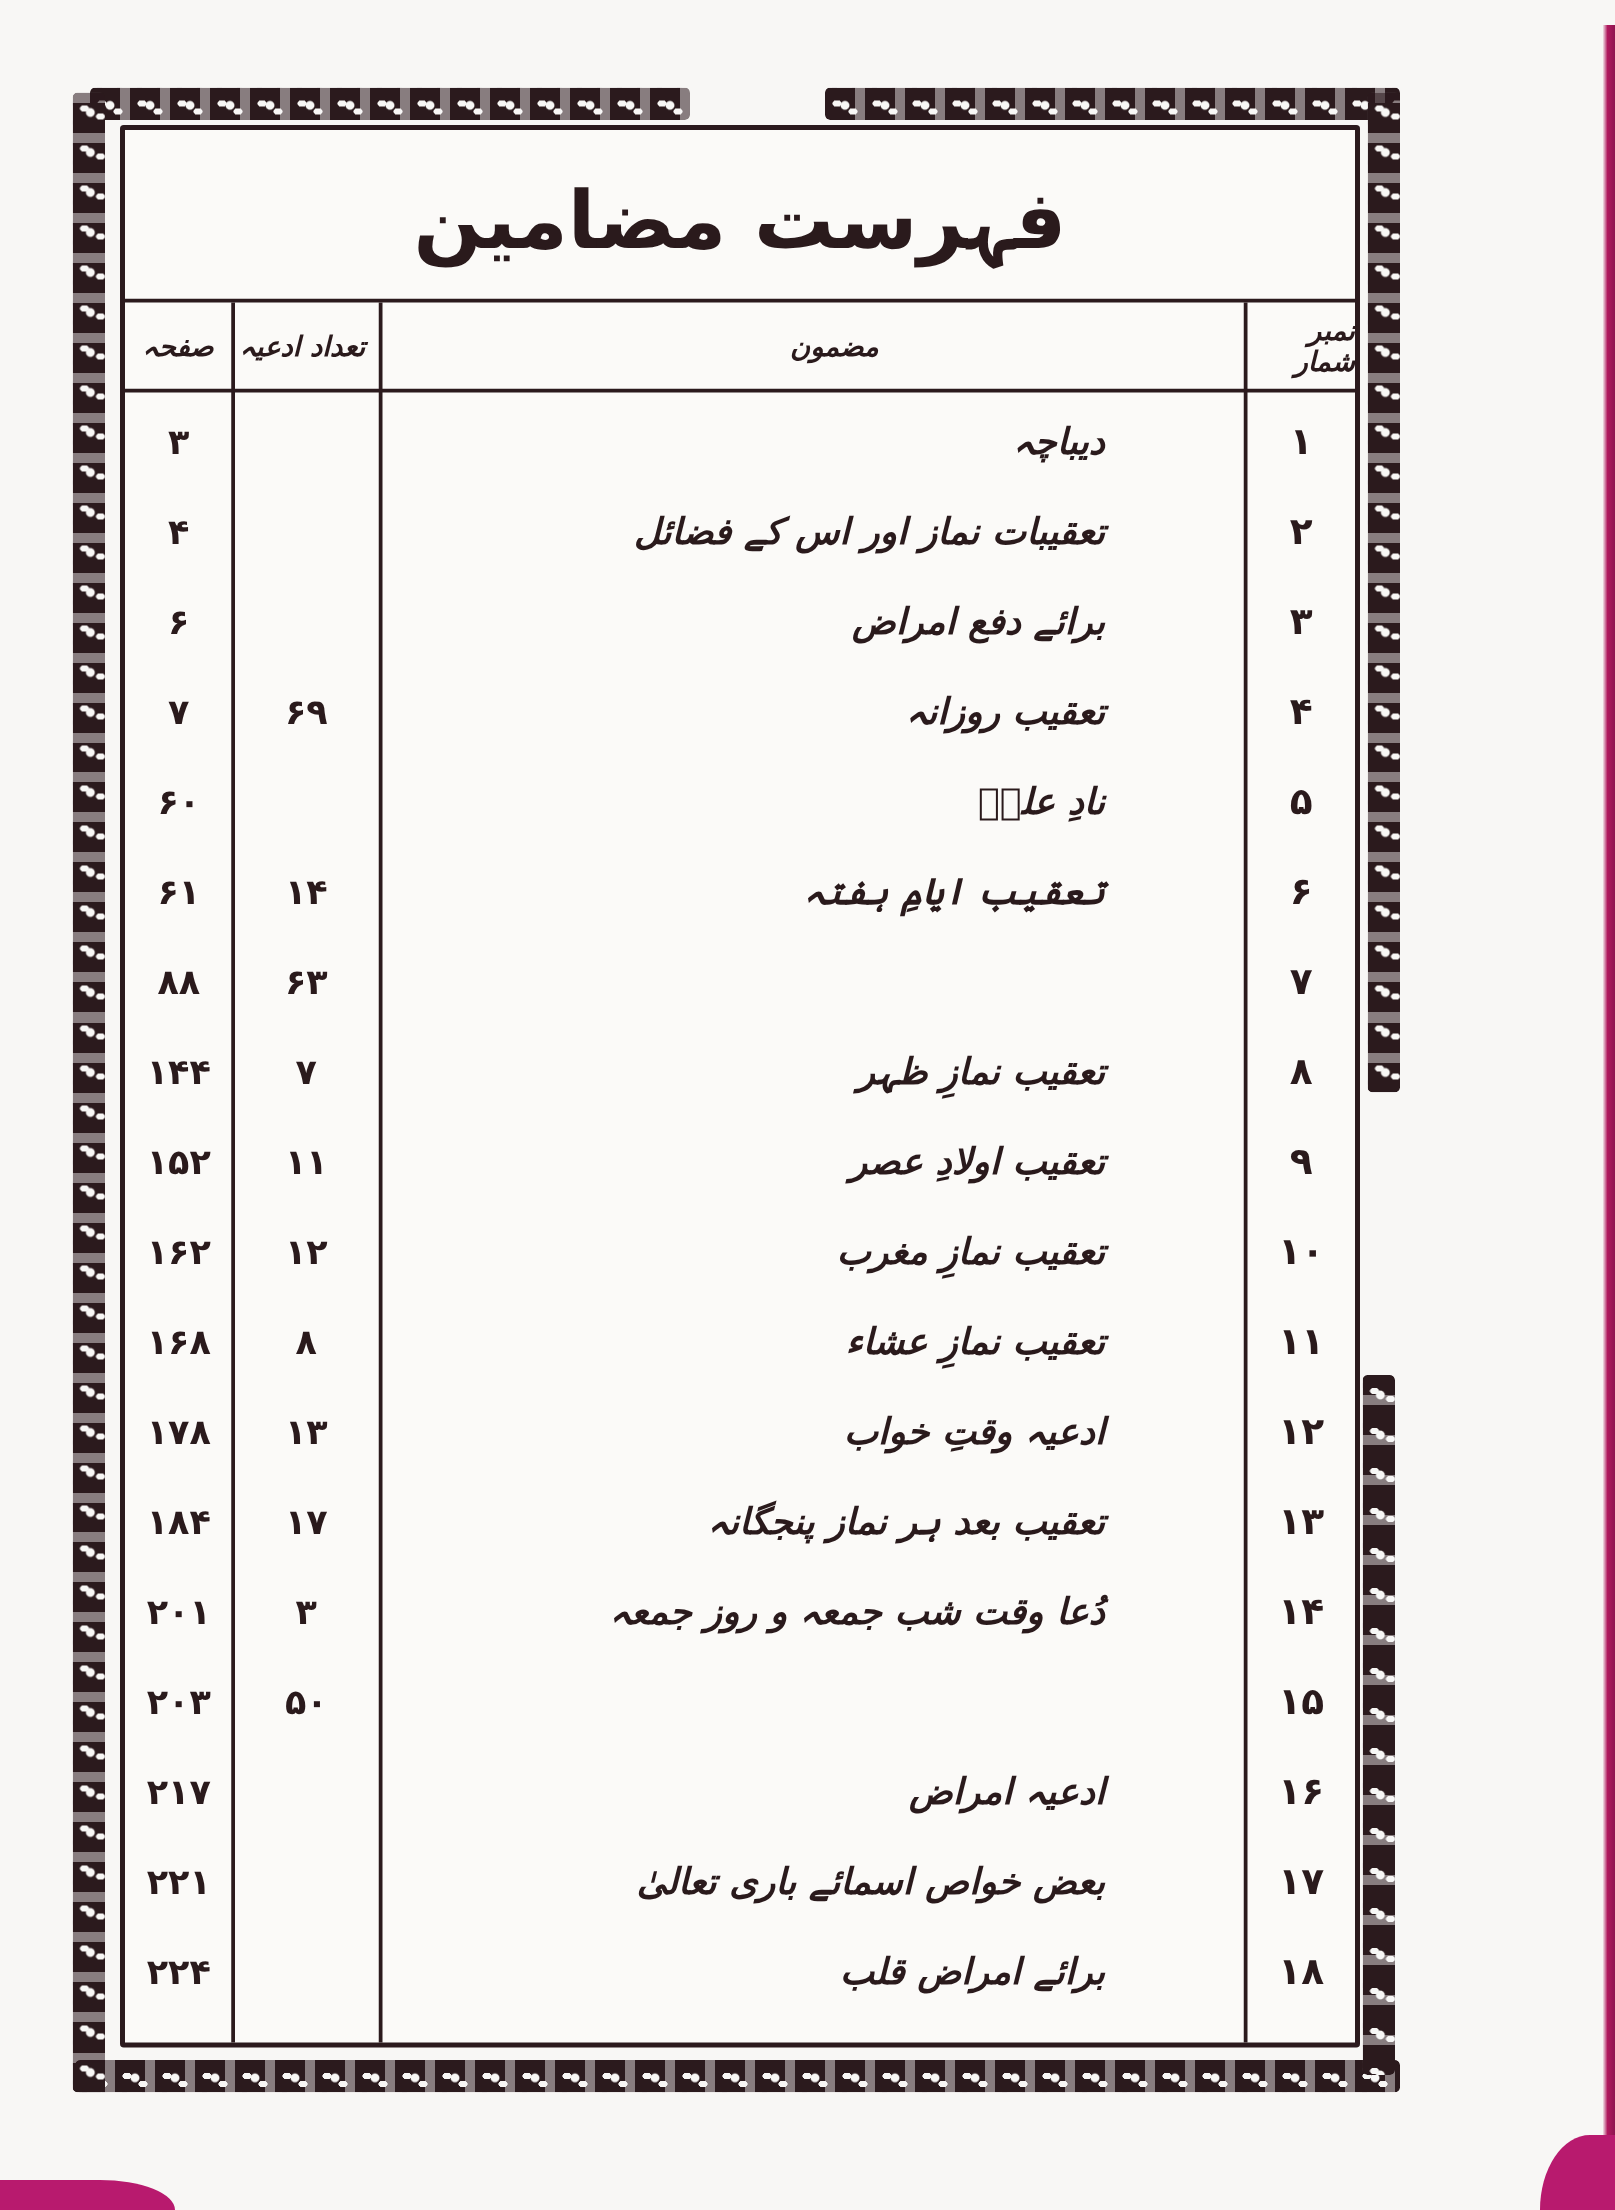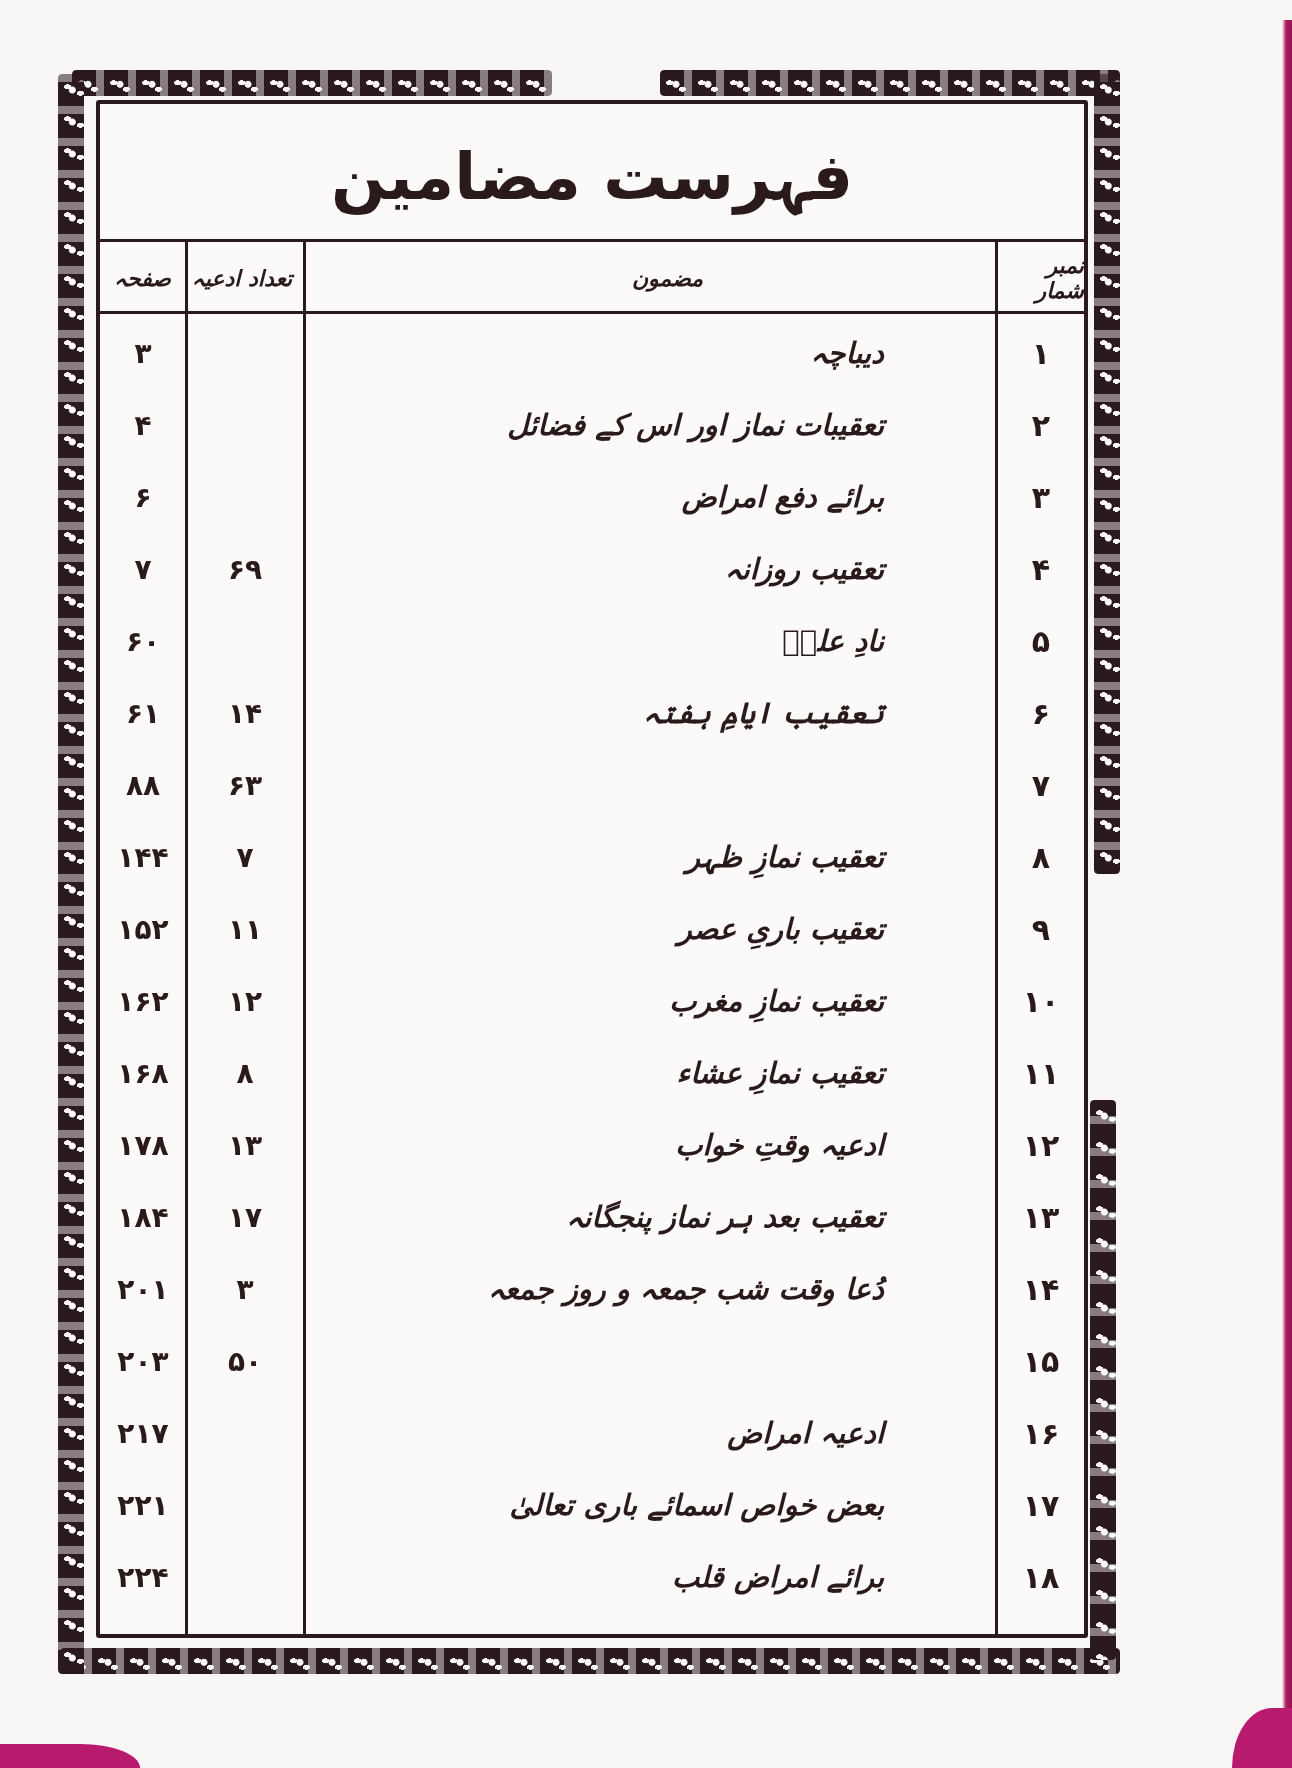--- a/index.html
+++ b/index.html
@@ -201,21 +201,21 @@
         <div class="cell c-page">۸۸</div>
       </div>
       <div class="row" style="top:504px;">
         <div class="cell c-num">۸</div>
         <div class="cell c-title">تعقیب نمازِ ظہر</div>
         <div class="cell c-count">۷</div>
         <div class="cell c-page">۱۴۴</div>
       </div>
       <div class="row" style="top:576px;">
         <div class="cell c-num">۹</div>
-        <div class="cell c-title">تعقیب باریِ عصر</div>
+        <div class="cell c-title">تعقیب اولادِ عصر</div>
         <div class="cell c-count">۱۱</div>
         <div class="cell c-page">۱۵۲</div>
       </div>
       <div class="row" style="top:648px;">
         <div class="cell c-num">۱۰</div>
         <div class="cell c-title">تعقیب نمازِ مغرب</div>
         <div class="cell c-count">۱۲</div>
         <div class="cell c-page">۱۶۲</div>
       </div>
       <div class="row" style="top:720px;">

